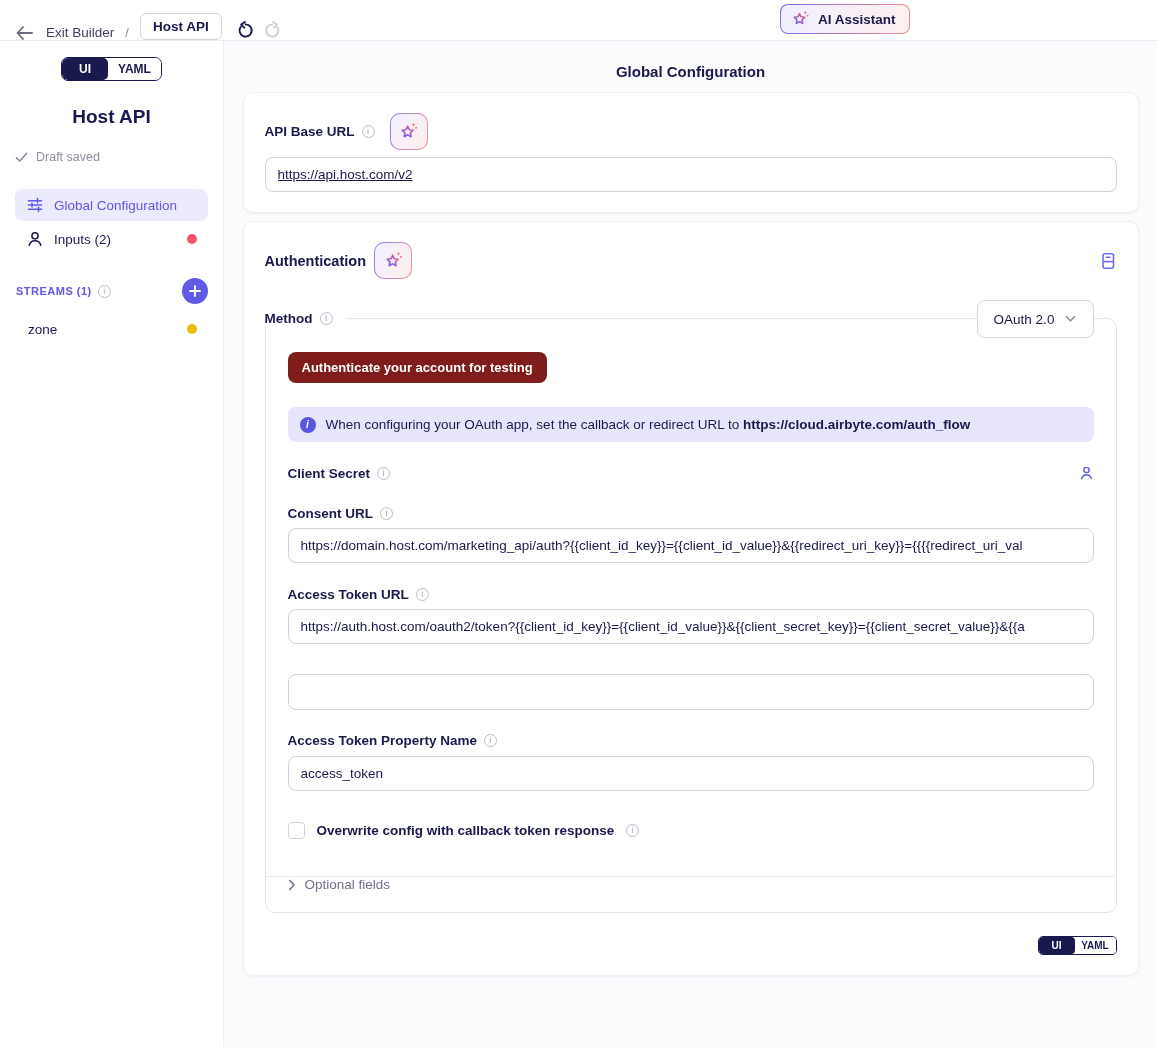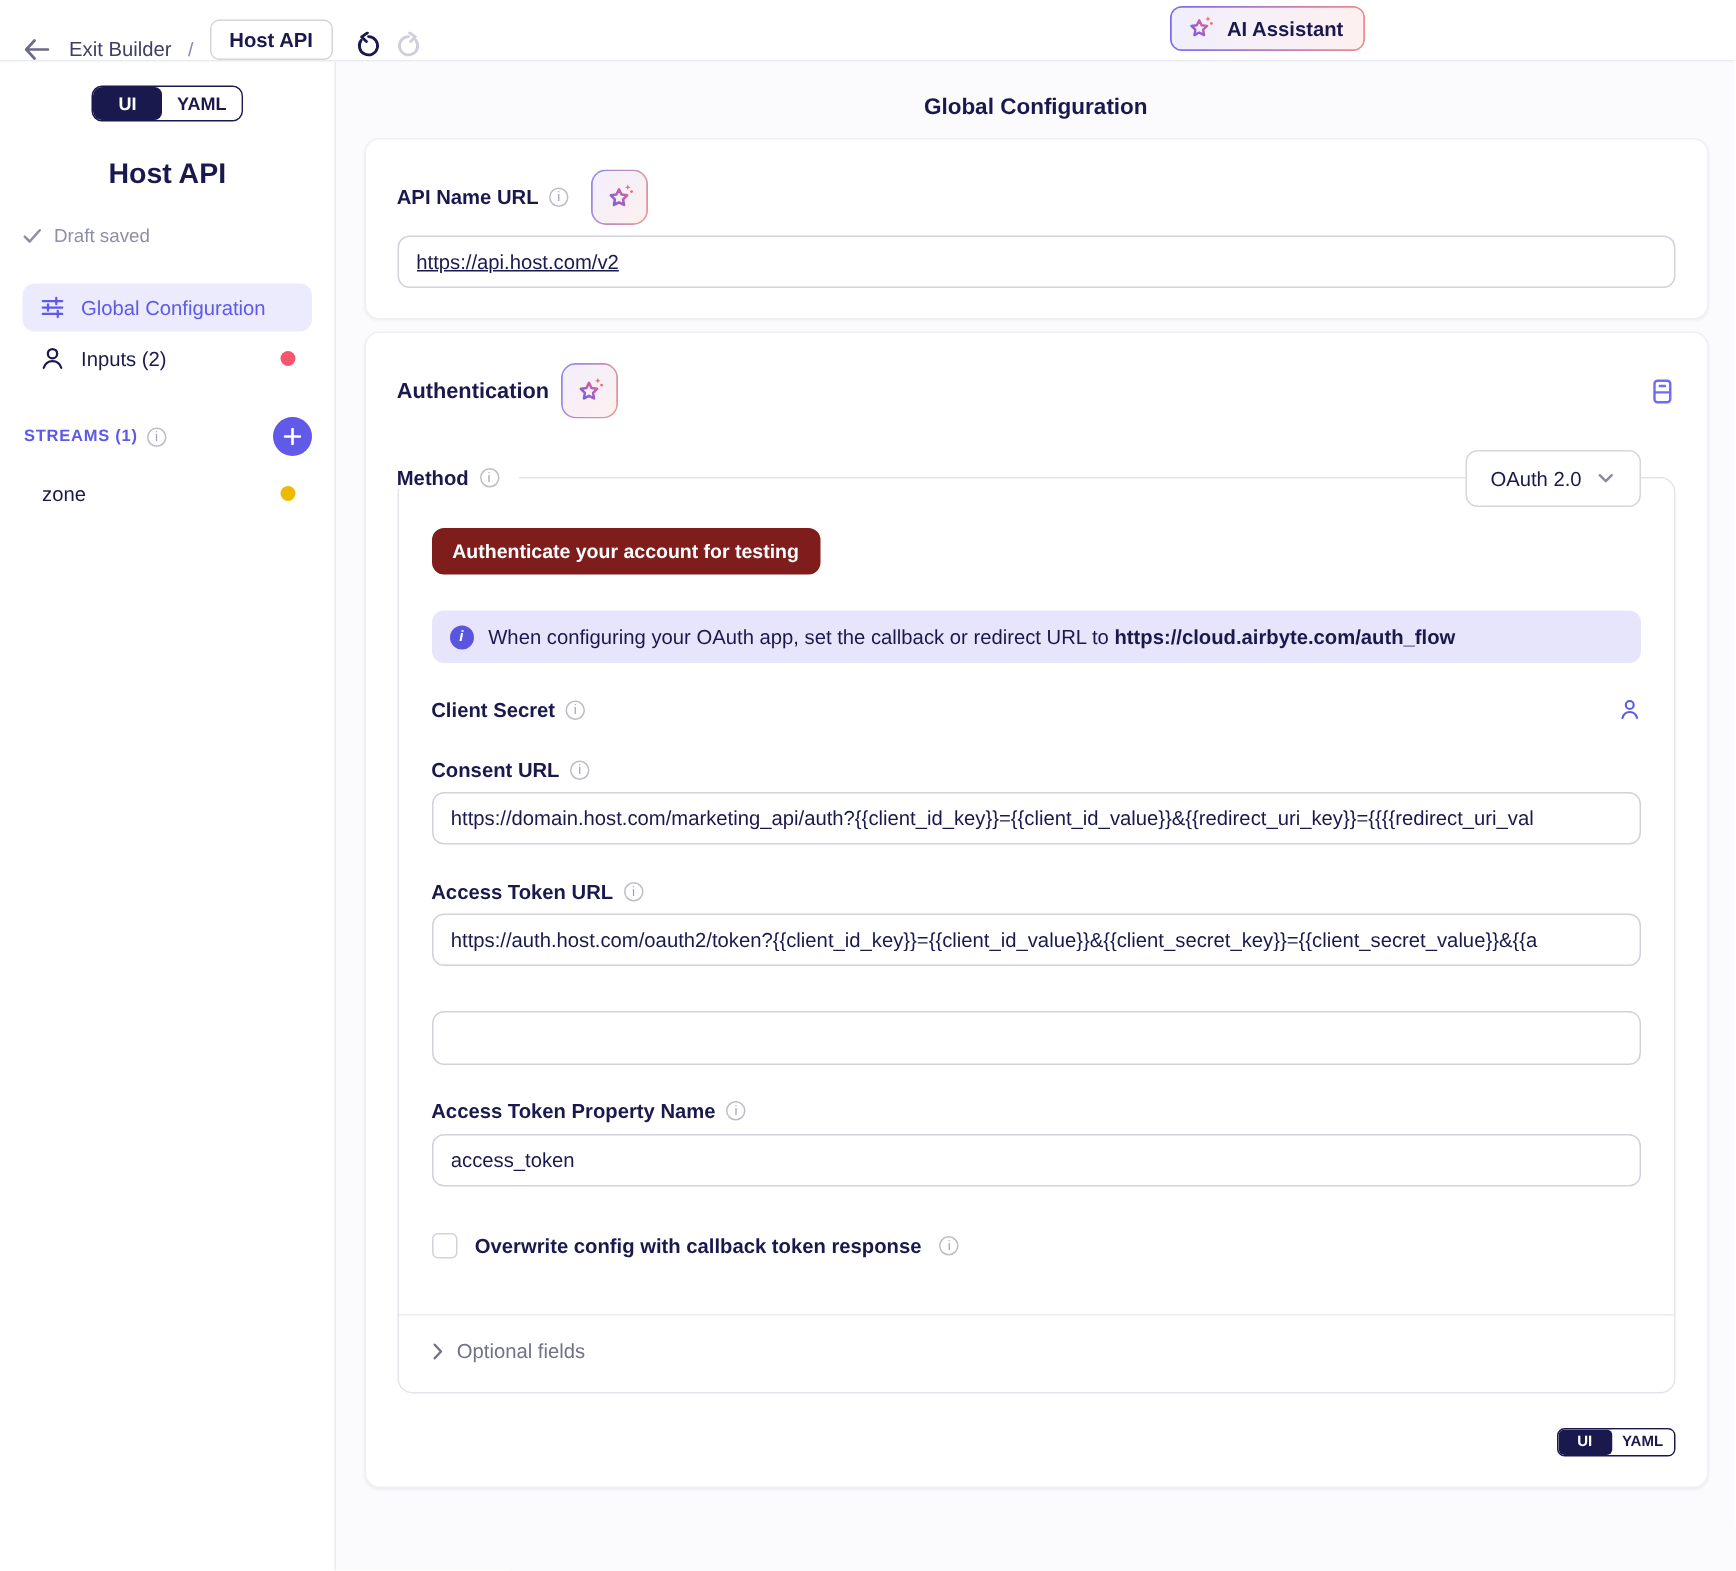--- a/index.html
+++ b/index.html
@@ -142,21 +142,21 @@
   .secret-row { display:flex; align-items:center; margin-top:24px; }
   .secret-row .icons { margin-left:auto; display:flex; }
   .field-block { margin-top:24px; }
   .optional-tag { font-size:12px; font-style:italic; color:#9a9ab0; margin-left:2px; }
   .checkbox-row { margin-top:31px; display:flex; align-items:center; gap:12px; }
   .checkbox {
     width:17px; height:17px; border:1px solid #d2d2de; border-radius:4px; background:#fff; cursor:pointer;
   }
   .divider { margin:37px -22px 0; border-top:1px solid #ececf2; }
   .optional-fields-row {
-    margin-top:16px; display:flex; align-items:center; gap:9px; cursor:pointer;
+    display:flex; align-items:center; gap:9px; cursor:pointer;
     font-size:13.5px; color:#717189;
   }
   .bottom-toggle-row { margin-top:23px; display:flex; justify-content:flex-end; }
   .seg-toggle.mini .seg { font-size:10px; padding:3px 0; }
   .seg-toggle.mini .seg.ui { width:36px; border-radius:4px; }
   .seg-toggle.mini .seg.yaml { width:41px; }
   .seg-toggle.mini { border-radius:5px; }
 </style>
 </head>
 <body>
@@ -253,21 +253,21 @@
         <span class="dot yellow"></span>
       </div>
     </div>
 
     <div class="main">
       <div class="content-col">
         <div class="page-title">Global Configuration</div>
 
         <div class="card">
           <div class="label-row">
-            <span class="field-label">API Name URL</span>
+            <span class="field-label">API Base URL</span>
             <span class="info-i"></span>
             <button class="ai-icon-btn">
               <svg width="21" height="21" viewBox="0 0 20 20">
                   <defs>
                     <linearGradient id="gai2" x1="0" y1="1" x2="1" y2="0">
                       <stop offset="0" stop-color="#6d5ef0"></stop>
                       <stop offset="1" stop-color="#e8638c"></stop>
                     </linearGradient>
                   </defs>
                   <path d="M9.2 5l1.6 3.3 3.6.5-2.6 2.5.6 3.6-3.2-1.7-3.2 1.7.6-3.6L4 8.8l3.6-.5z" fill="none" stroke="url(#gai2)" stroke-width="1.6" stroke-linejoin="round"></path>

